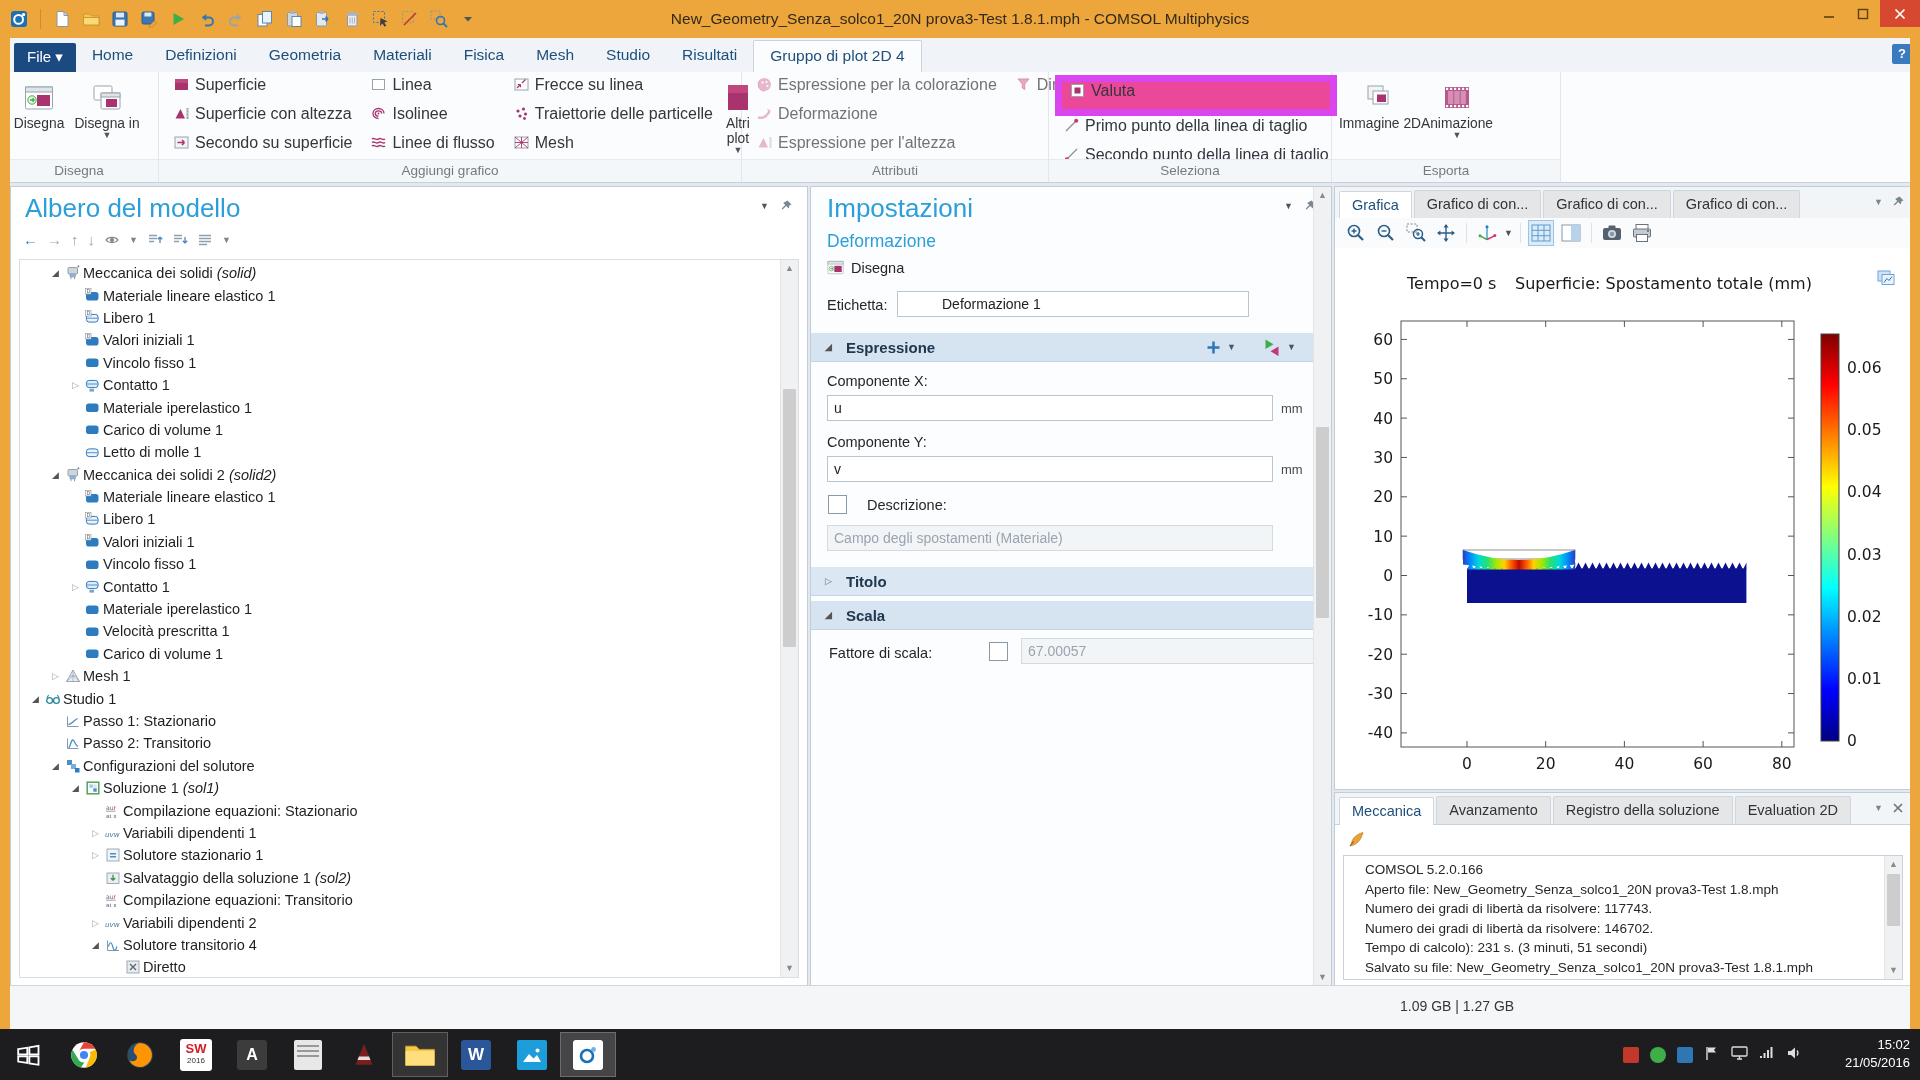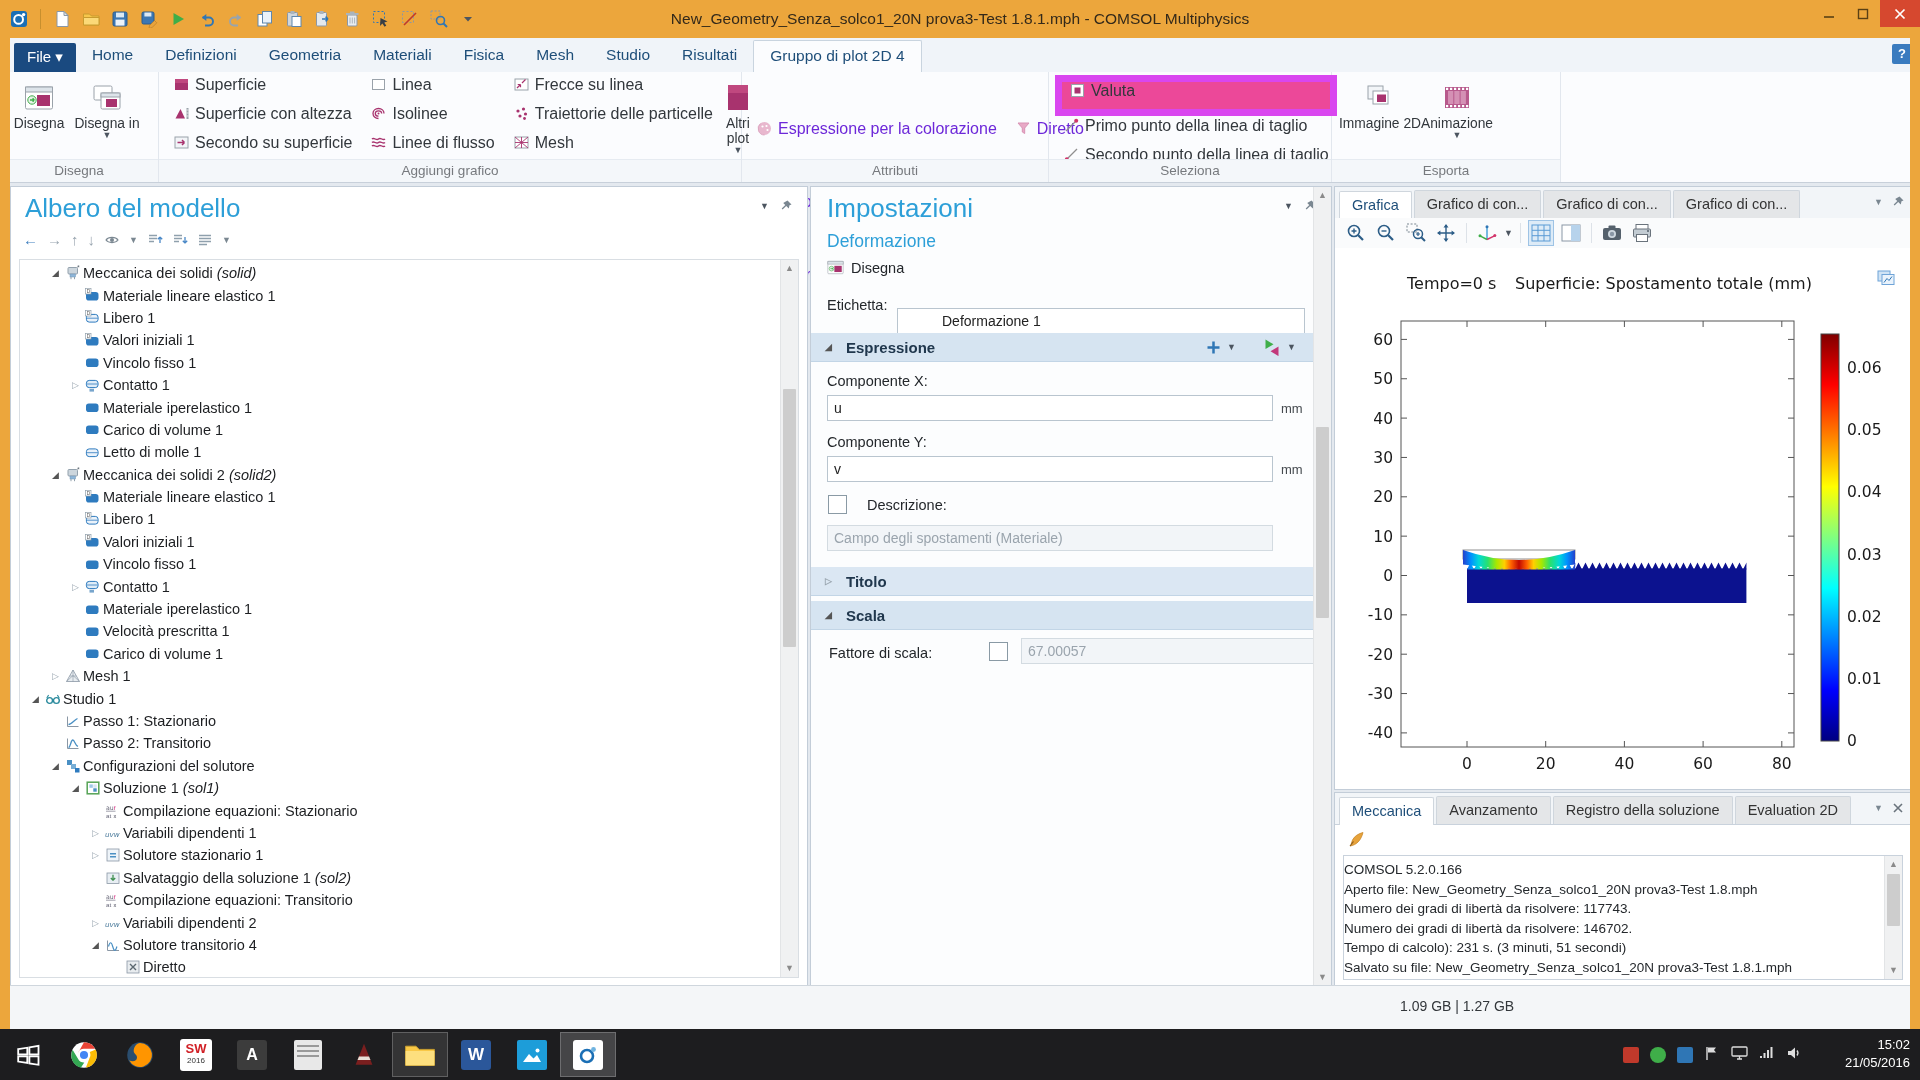--- a/index.html
+++ b/index.html
@@ -23,21 +23,21 @@
   #helpbox{position:absolute;right:8px;top:44px;width:20px;height:20px;background:#3a7bbf;color:#fff;
            font-size:13px;font-weight:bold;text-align:center;line-height:20px;border-radius:2px;}
   
   #ribbon{left:0;top:72px;width:1920px;height:110px;background:#fbfcfe;border-bottom:1px solid #c8d0da;display:flex;}
   .rgroup{position:relative;height:110px;border-right:1px solid #e2e7ee;flex:0 0 auto;}
   .rbody{position:absolute;left:0;right:0;top:0;height:88px;display:flex;align-items:flex-start;padding:3px 4px 0 6px;gap:2px;}
   .rlab{position:absolute;left:0;right:0;bottom:0;height:22px;line-height:21px;text-align:center;
         font-size:13.5px;color:#76797d;background:#f4f7fa;border-top:1px solid #e6ebf1;}
   .rcol{display:flex;flex-direction:column;}
   .sbtn{height:27px;display:flex;align-items:flex-start;gap:5px;padding:0 7px;font-size:16px;color:#32373c;white-space:nowrap;border:1px solid transparent;}
-  .sbtn.disabled{color:#6d28d9;margin-top:44px;}
+  .sbtn.disabled{color:#737373;}
   .sbtn.sel{background:#ec4899;border:7px solid #d946ef;}
   .bigbtn{width:66px;min-height:82px;display:flex;flex-direction:column;align-items:center;padding-top:5px;font-size:13.8px;color:#32373c;text-align:center;line-height:15px;}
   .bigbtn .bicon{height:36px;display:flex;align-items:center;}
   .caret{font-size:9px;color:#4c5560;line-height:8px;}
   
   .panel{background:#fff;border:1px solid #c3cdd8;}
   #tree-panel{left:10px;top:186px;width:796px;height:799px;}
   #settings-panel{left:810px;top:186px;width:520px;height:799px;background:#fcfdfe;}
   #graphics-panel{left:1334px;top:186px;width:576px;height:602px;}
   #messages-panel{left:1334px;top:792px;width:576px;height:193px;}
@@ -874,21 +874,21 @@
             <rect x="1.5" y="4" width="27" height="22" rx="1.5" fill="#fff" stroke="#9aa2aa"></rect>
             <rect x="1.5" y="4" width="27" height="5" fill="#dde4ea" stroke="#9aa2aa"></rect>
             <rect x="13" y="12" width="13" height="11" fill="#a8336e"></rect>
             <circle cx="8" cy="17" r="4.2" fill="#e8f2e8" stroke="#3fae49"></circle>
             <path d="M6 17h4.4m0 0L8.6 15.2M10.4 17l-1.8 1.8" stroke="#3fae49" stroke-width="1.3" fill="none"></path>
           </svg>
         </span>
       <span class="slabel">Disegna</span>
     </div>
     <div class="abs slabel" style="left:16px;top:110px;">Etichetta:</div>
-    <input class="sinput" style="left: 86px; top: 121px; width: 408px; padding-left: 44px;" value="Deformazione 1">
+    <input class="sinput" style="left: 86px; top: 104px; width: 352px; padding-left: 44px;" value="Deformazione 1">
 
     <div class="secbar" style="top:146px;">
       <span class="texp">◢</span>
       <span>Espressione</span>
       <span style="position:absolute;right:78px;display:flex;gap:6px;align-items:center;">
         <span id="ic-plus">
             <svg width="15" height="15" viewBox="0 0 15 15" style="display:block">
               <path d="M7.5 1.5v12M1.5 7.5h12" stroke="#2f76b5" stroke-width="2.5"></path>
             </svg>
           </span>
@@ -1127,21 +1127,21 @@
           </span>
         </div>
       </div>
     <div class="abs" style="left:12px;top:36px;" id="quill">
         <svg width="20" height="20" viewBox="0 0 20 20" style="display:block">
           <path d="M3 17c6.5-1 11-5.5 13-13.5-4.5 1.2-8.5 3.5-10.5 7.5l-1.3 4" fill="#e7a33b" stroke="#c9882a" stroke-width=".8"></path>
           <path d="M3 17l3.5-4.5" stroke="#8a5a1a" stroke-width="1.1"></path>
         </svg>
       </div>
     <div id="msg-box">
-      <div id="msg-lines" style="position:absolute;left:0;top:4px;right:20px;">
+      <div id="msg-lines" style="position:absolute;left:21px;top:4px;right:20px;">
           <div class="mline">COMSOL 5.2.0.166</div>
           <div class="mline">Aperto file: New_Geometry_Senza_solco1_20N prova3-Test 1.8.mph</div>
           <div class="mline">Numero dei gradi di libertà da risolvere: 117743.</div>
           <div class="mline">Numero dei gradi di libertà da risolvere: 146702.</div>
           <div class="mline">Tempo di calcolo): 231 s. (3 minuti, 51 secondi)</div>
           <div class="mline">Salvato su file: New_Geometry_Senza_solco1_20N prova3-Test 1.8.1.mph</div>
         </div>
       <div class="vscroll">
         <div class="varrow" style="top:0;">▲</div>
         <div class="vthumb" style="top:15%;height:42%;"></div>

